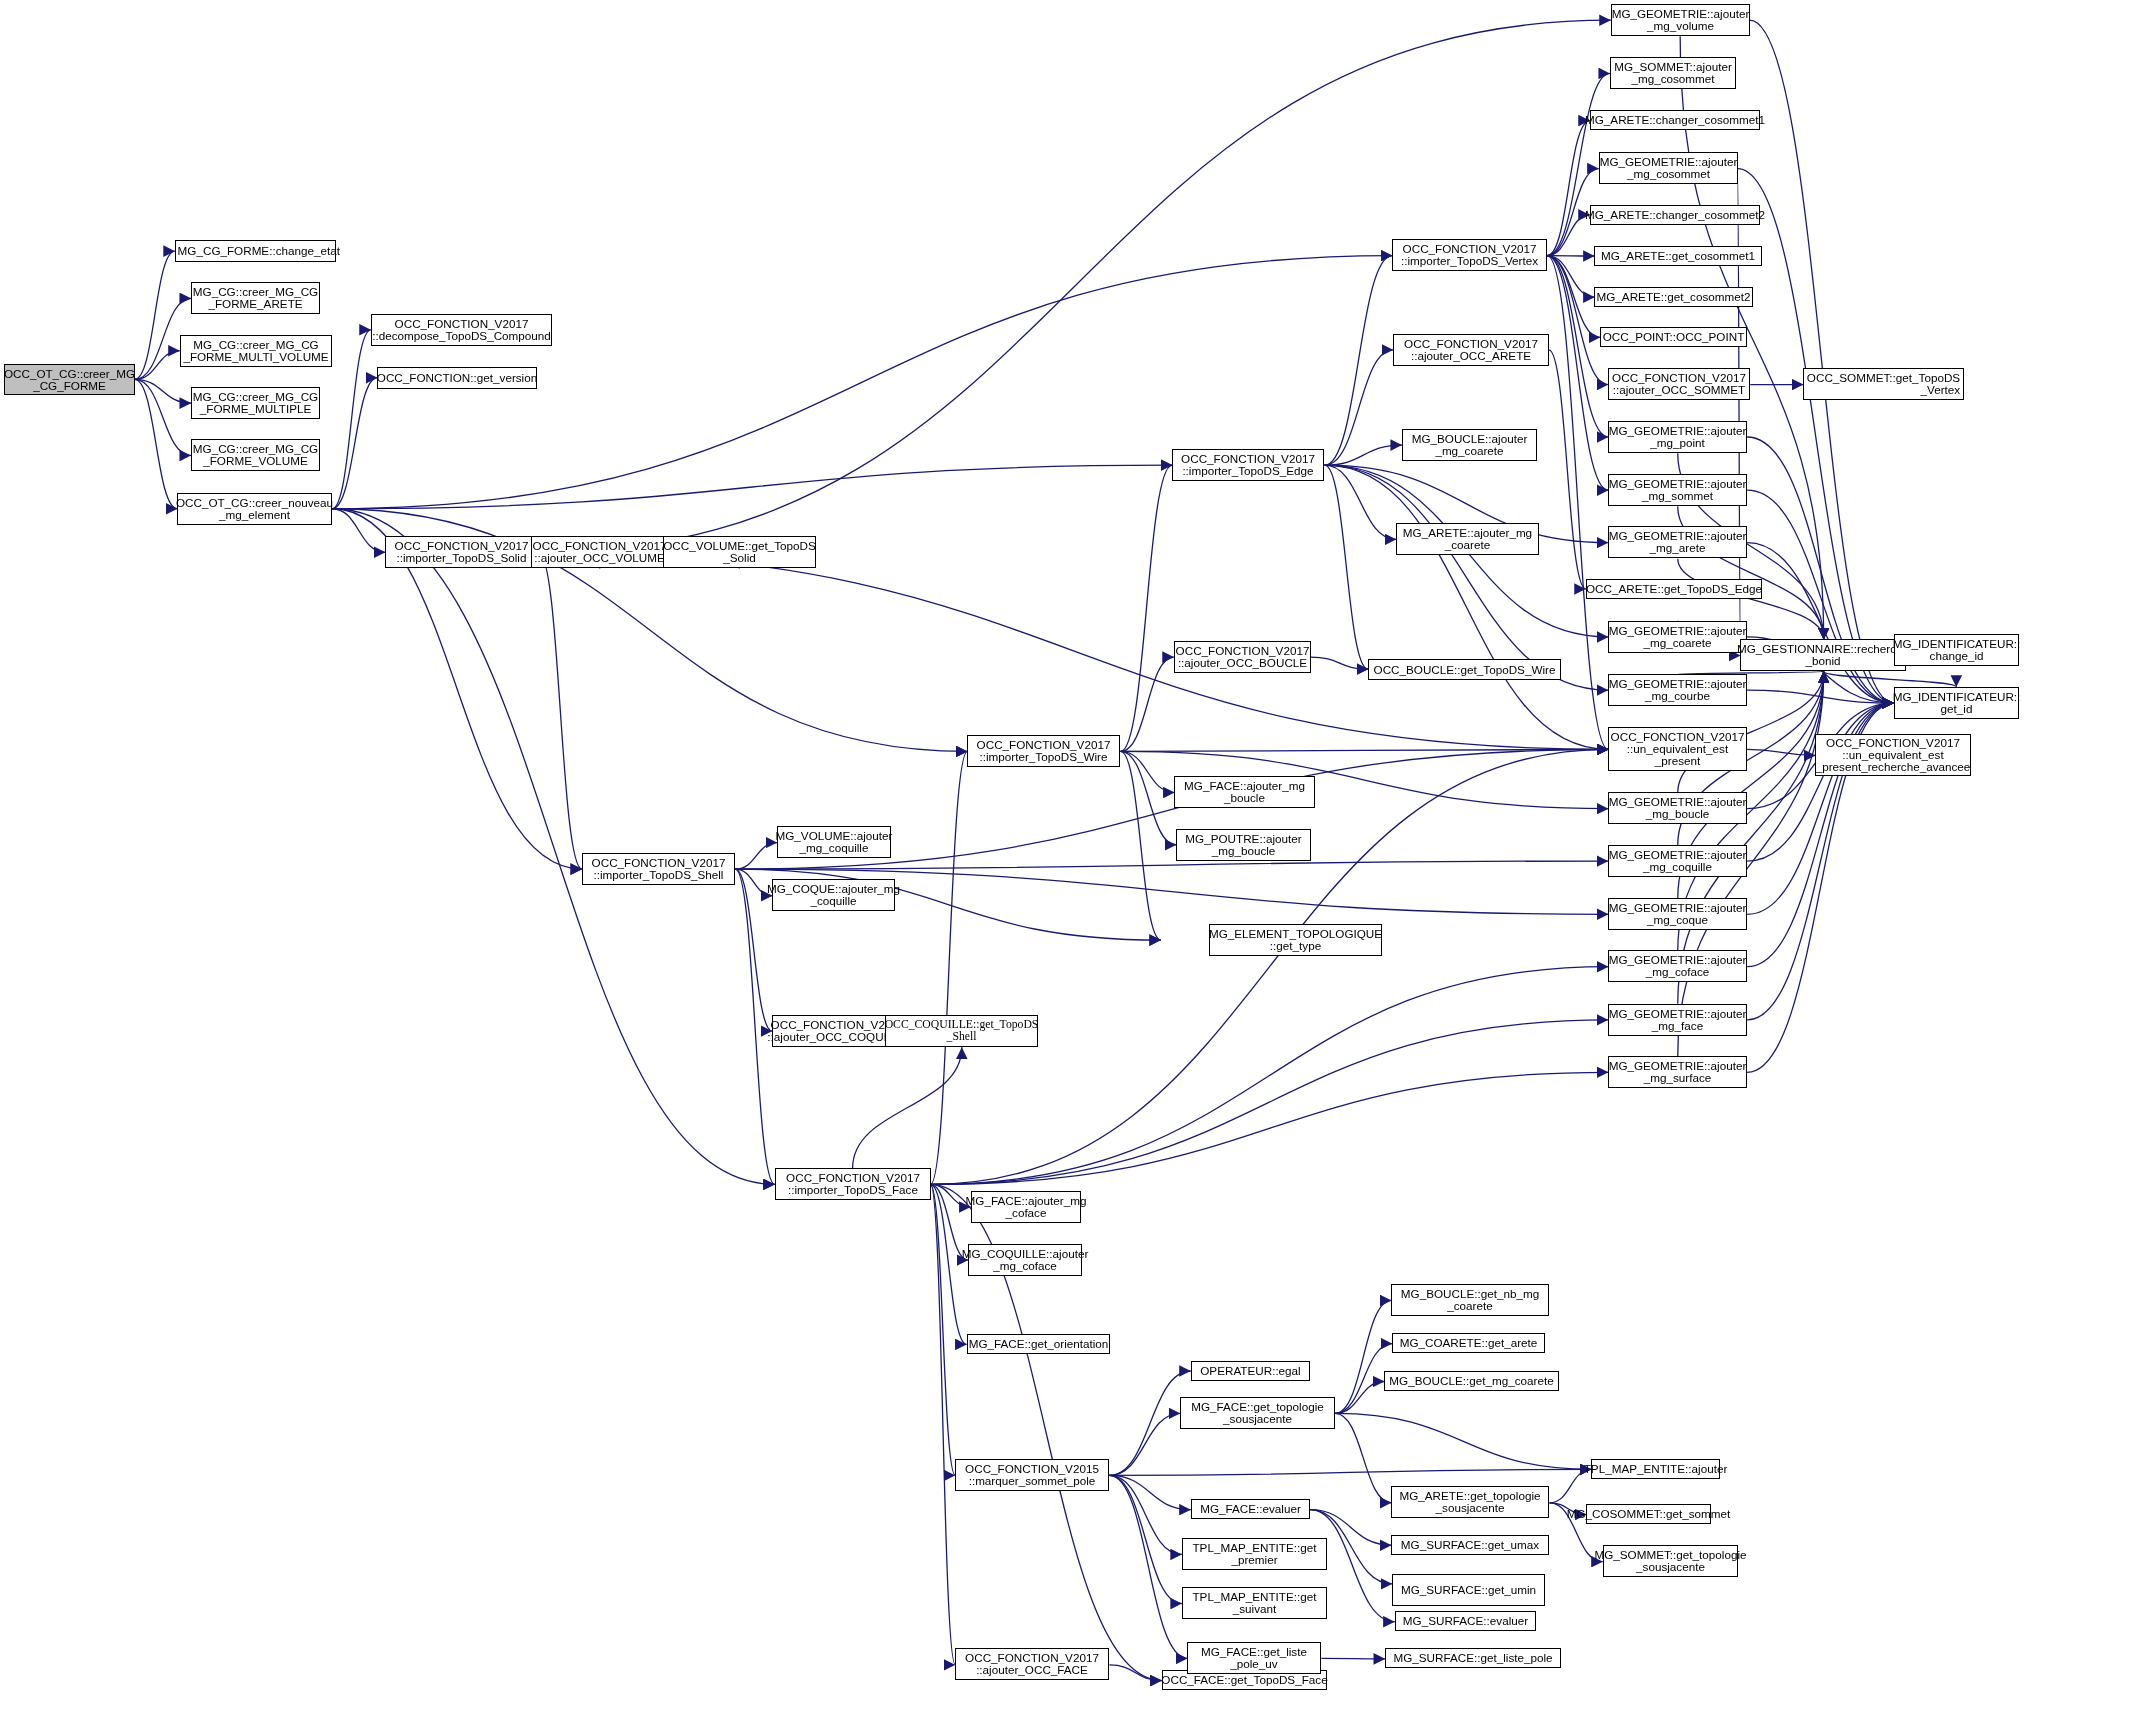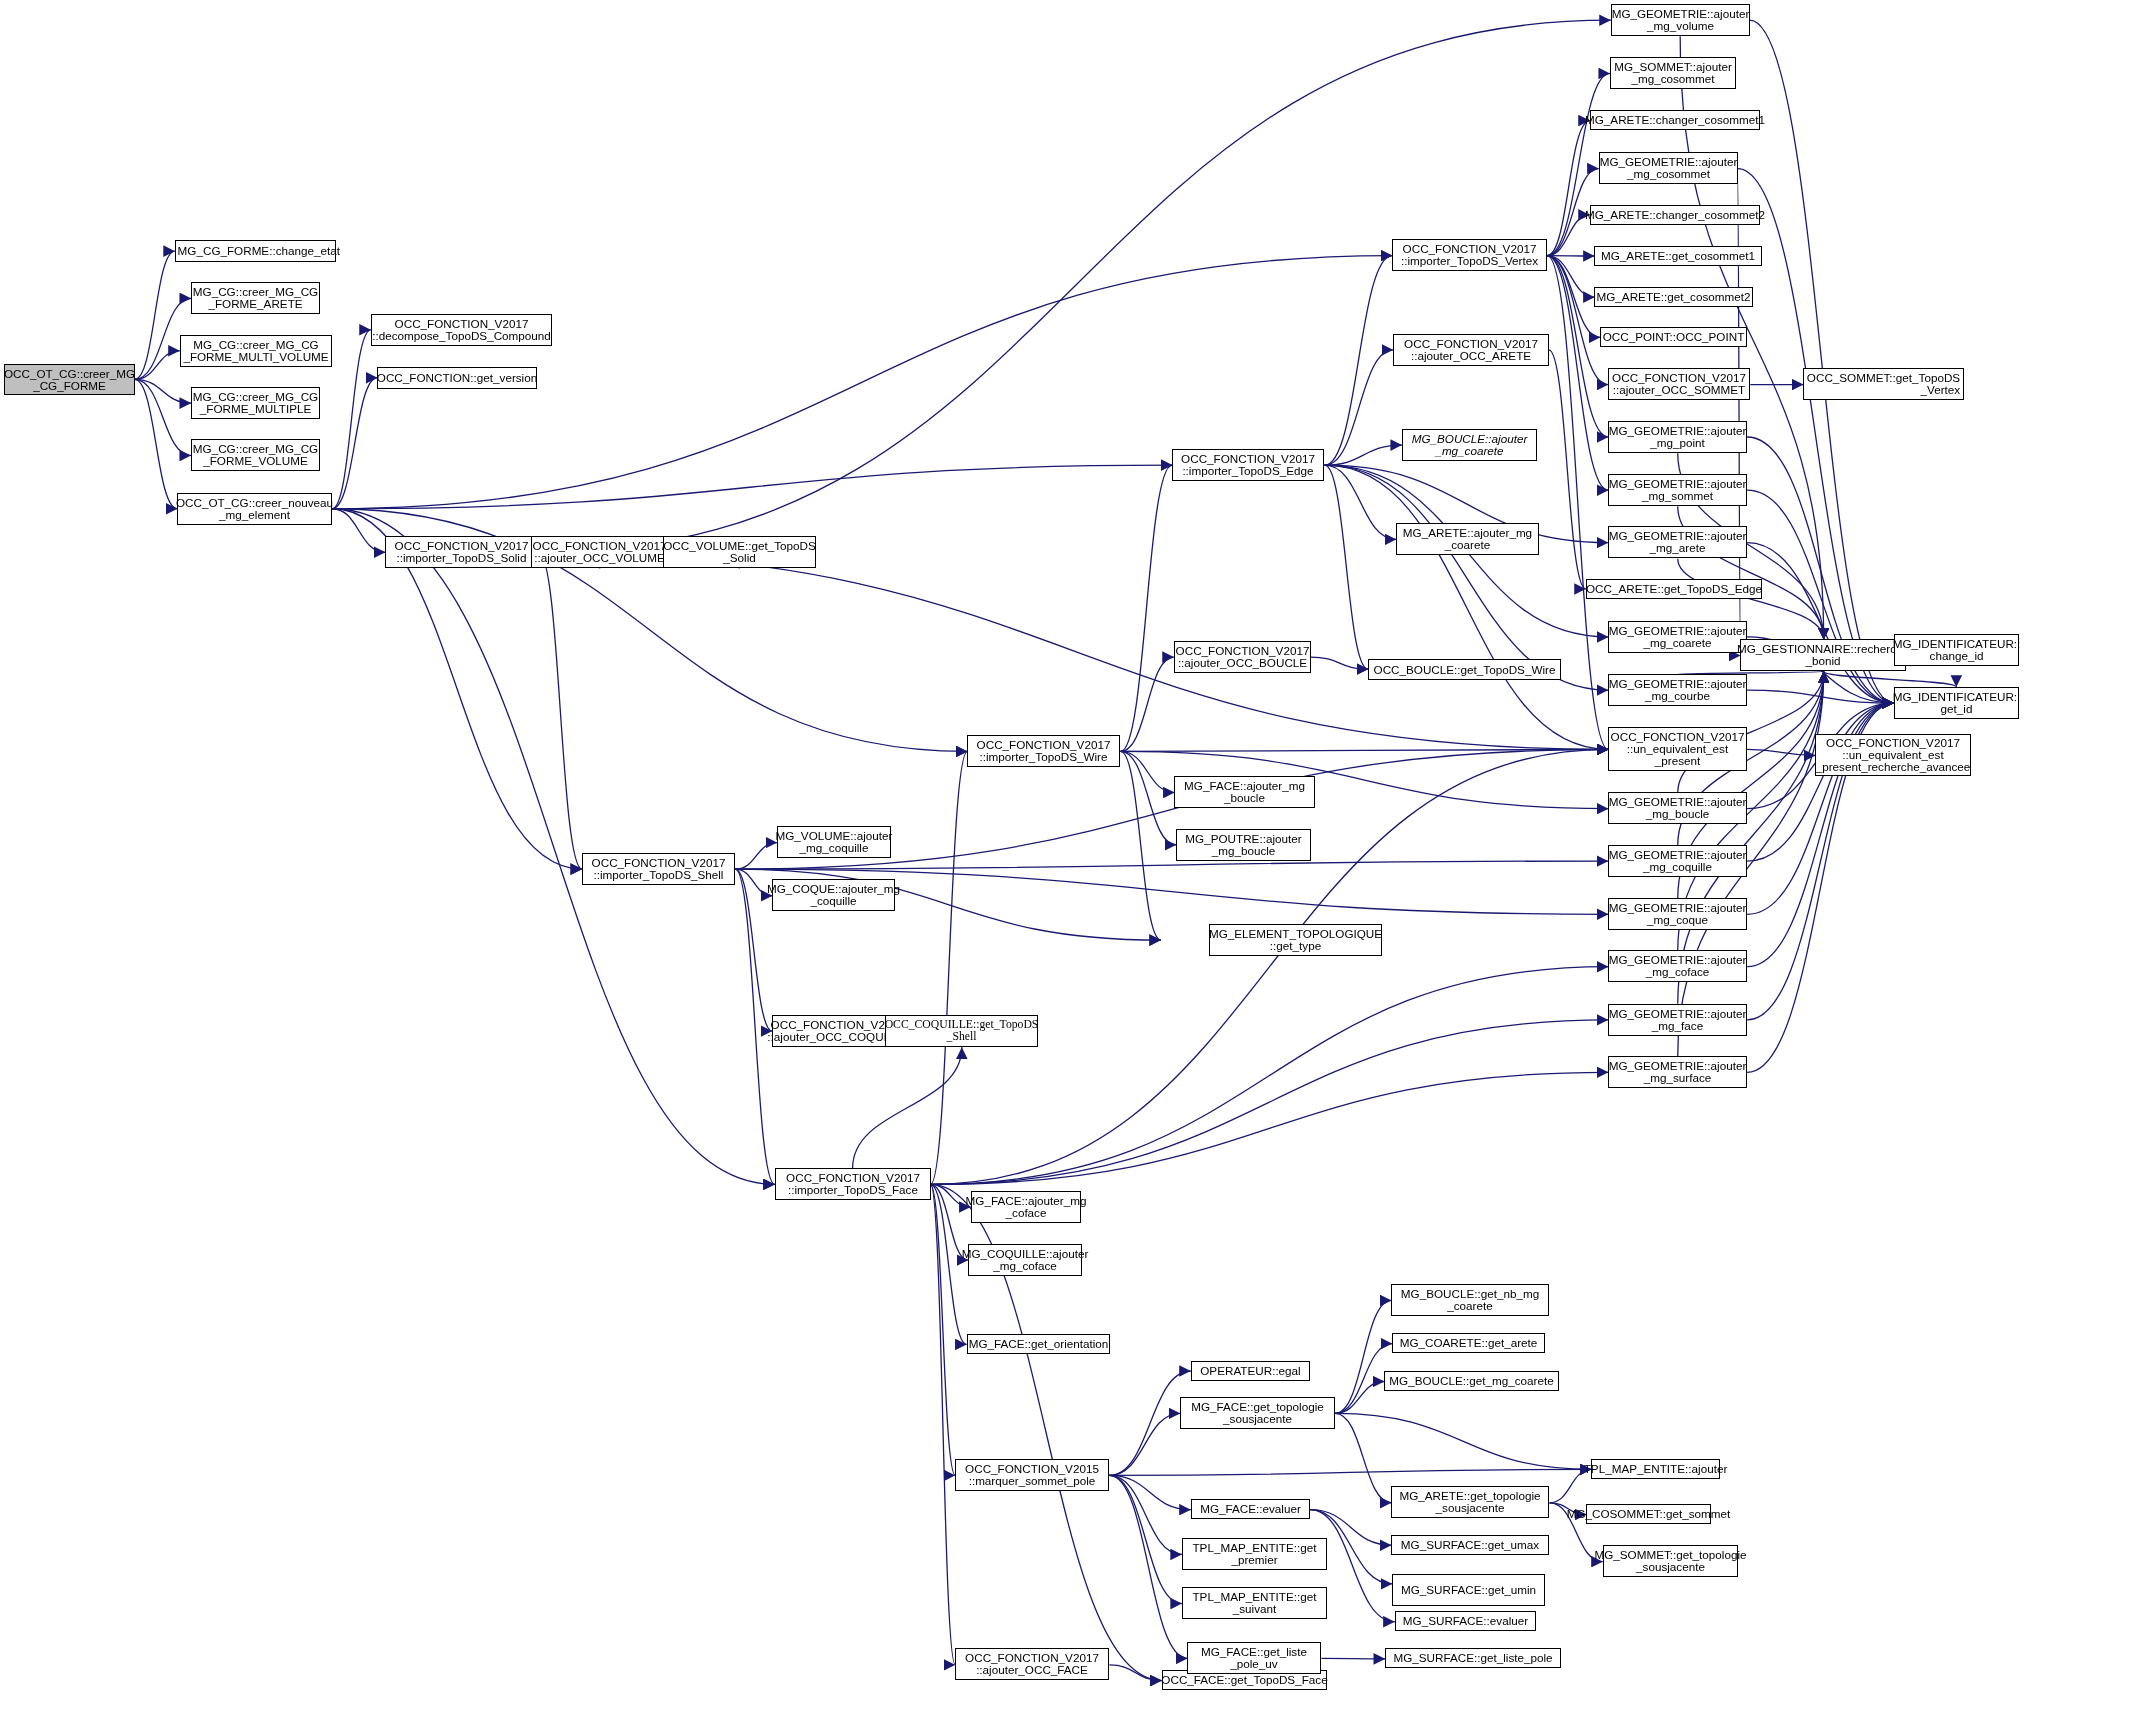--- a/index.html
+++ b/index.html
@@ -220,21 +220,21 @@
     <div class="node" style="left: 1174px; top: 776px; width: 141px; height: 32px;">MG_FACE::ajouter_mg
 _boucle</div>
     <div class="node" style="left: 1176px; top: 829px; width: 135px; height: 32px;">MG_POUTRE::ajouter
 _mg_boucle</div>
     <div class="node" style="left: 1161px; top: 924px; width: 173px; height: 32px; margin-left: 48px;">MG_ELEMENT_TOPOLOGIQUE
 ::get_type</div>
     <div class="node" style="left: 1172px; top: 449px; width: 152px; height: 32px;">OCC_FONCTION_V2017
 ::importer_TopoDS_Edge</div>
     <div class="node" style="left: 1393px; top: 334px; width: 156px; height: 32px;">OCC_FONCTION_V2017
 ::ajouter_OCC_ARETE</div>
-    <div class="node" style="left: 1402px; top: 429px; width: 135px; height: 32px; font-style: italic;">MG_BOUCLE::ajouter
+    <div class="node" style="left: 1402px; top: 429px; width: 135px; height: 32px;">MG_BOUCLE::ajouter
 _mg_coarete</div>
     <div class="node" style="left: 1396px; top: 523px; width: 143px; height: 32px;">MG_ARETE::ajouter_mg
 _coarete</div>
     <div class="node" style="left: 1392px; top: 239px; width: 155px; height: 32px;">OCC_FONCTION_V2017
 ::importer_TopoDS_Vertex</div>
     <div class="node" style="left: 1611px; top: 4px; width: 139px; height: 32px;">MG_GEOMETRIE::ajouter
 _mg_volume</div>
     <div class="node" style="left: 1610px; top: 57px; width: 126px; height: 32px;">MG_SOMMET::ajouter
 _mg_cosommet</div>
     <div class="node" style="left: 1590px; top: 110px; width: 170px; height: 20px;">MG_ARETE::changer_cosommet1</div>

